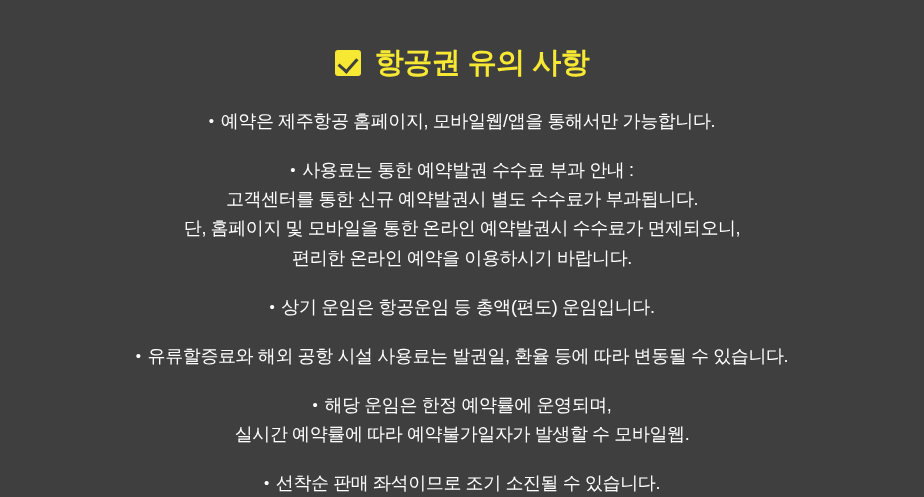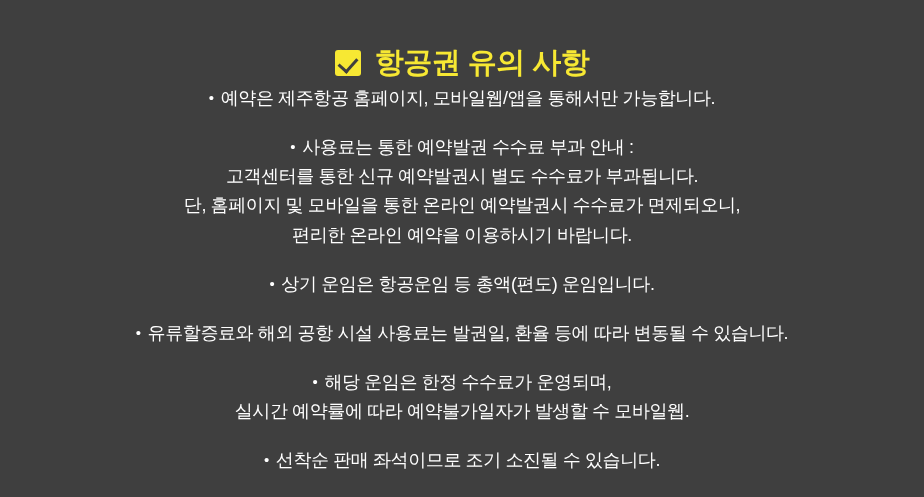--- a/index.html
+++ b/index.html
@@ -21,21 +21,21 @@
     display: flex;
     flex-direction: column;
     align-items: center;
     padding-top: 48px;
   }
   .notice-header {
     display: flex;
     align-items: center;
     justify-content: center;
     gap: 14px;
-    margin-bottom: 7px;
+    margin-bottom: 30px;
   }
   .check-icon {
     width: 26px;
     height: 26px;
     background: #f7e833;
     border-radius: 3px;
     position: relative;
     display: inline-block;
     flex: none;
   }
@@ -112,21 +112,21 @@
 
     <div class="notice-group">
       <div class="notice-line bulleted">상기 운임은 항공운임 등 총액(편도) 운임입니다.</div>
     </div>
 
     <div class="notice-group">
       <div class="notice-line bulleted">유류할증료와 해외 공항 시설 사용료는 발권일, 환율 등에 따라 변동될 수 있습니다.</div>
     </div>
 
     <div class="notice-group">
-      <div class="notice-line bulleted">해당 운임은 한정 수수료가 운영되며,</div>
+      <div class="notice-line bulleted">해당 운임은 한정 예약률에 운영되며,</div>
       <div class="notice-line">실시간 예약률에 따라 예약불가일자가 발생할 수 모바일웹.</div>
     </div>
 
     <div class="notice-group">
       <div class="notice-line bulleted">선착순 판매 좌석이므로 조기 소진될 수 있습니다.</div>
     </div>
 
     <div class="notice-group">
       <div class="notice-line bulleted">항공권 구매 시, 예약 변경 및 환불 등에 대한 상세 안내를 반드시 확인하시기 바랍니다.</div>
     </div>

